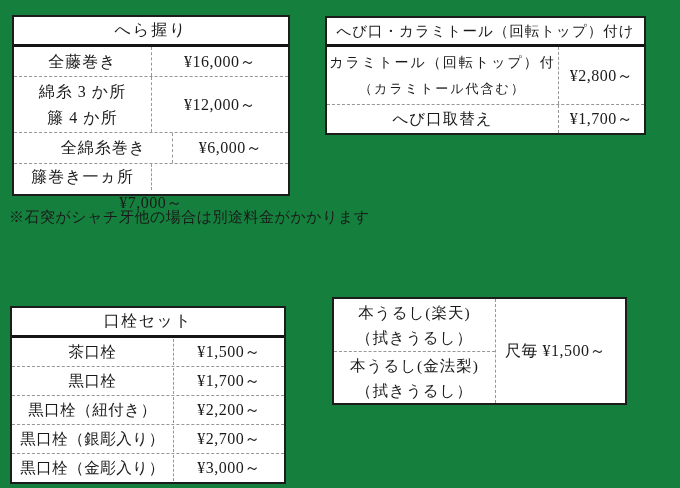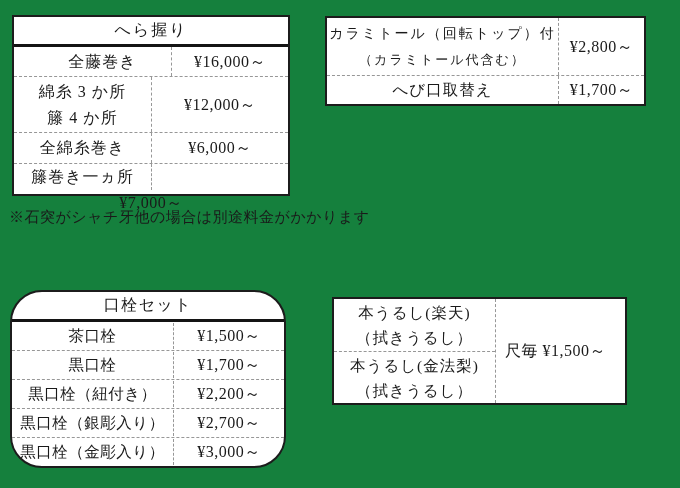--- a/index.html
+++ b/index.html
@@ -21,36 +21,36 @@
     display:flex;flex-direction:column;align-items:center;justify-content:center;
     line-height:26px;box-sizing:border-box;
   }
   .lab{border-right:1px dashed #979797;}
   .pri{flex:1;font-size:16px;letter-spacing:0.5px;}
 
   
   #t1{left:12px;top:15px;width:274px;}
   #t1 .tbl-title{height:27px;font-size:16px;}
   #t1 .lab{width:138px;font-size:16px;letter-spacing:1px;}
-  #t1 .r1{height:29px;padding-left:20px;} #t1 .r2{height:55px;} #t1 .r3{height:30px;} #t1 .r4{height:30px;flex-direction:column;}
+  #t1 .r1{height:29px;} #t1 .r2{height:55px;} #t1 .r3{height:30px;padding-left:21px;} #t1 .r4{height:30px;flex-direction:column;}
 
   
   #t2{left:325px;top:16px;width:317px;}
   #t2 .tbl-title{height:26px;font-size:14.5px;letter-spacing:1px;}
   #t2 .lab{width:232px;}
   #t2 .r1{height:57px;} #t2 .r2{height:28px;}
   #t2 .r1 .line1{font-size:14px;letter-spacing:2px;}
   #t2 .r1 .line2{font-size:13px;letter-spacing:2px;}
   #t2 .r2 .lab{font-size:15.5px;letter-spacing:1px;}
 
   
   .note{position:absolute;left:9px;top:208px;font-size:15px;letter-spacing:0.5px;}
 
   
-  #t3{left:10px;top:290px;width:272px;border-radius:32px;}
+  #t3{left:10px;top:306px;width:272px;}
   #t3 .tbl-title{height:27px;font-size:16px;letter-spacing:1.5px;}
   #t3 .lab{width:162px;font-size:15.5px;letter-spacing:0.5px;}
   #t3 .row{height:28px;align-items:center;}
 
   
   #t4{left:332px;top:297px;width:291px;height:104px;display:flex;}
   .ucol{width:161px;display:flex;flex-direction:column;box-sizing:border-box;}
   .ucell{
     height:52px;display:flex;flex-direction:column;align-items:center;justify-content:center;
     line-height:25px;font-size:15.5px;letter-spacing:1px;box-sizing:border-box;
@@ -85,20 +85,21 @@
         <div class="cell pri">¥6,000～</div>
       </div>
       <div class="row r4">
         <div class="cell lab">籐巻き一ヵ所</div>
         <div class="cell pri">¥7,000～</div>
       </div>
     </div>
   </section>
 
   <section class="tbl" id="t2">
+    <div class="tbl-title">へび口・カラミトール（回転トップ）付け</div>
     <div class="tblbody">
       <div class="row r1">
         <div class="cell lab">
           <span class="line1">カラミトール（回転トップ）付</span>
           <span class="line2">（カラミトール代含む）</span>
         </div>
         <div class="cell pri">¥2,800～</div>
       </div>
       <div class="row r2">
         <div class="cell lab">へび口取替え</div>

